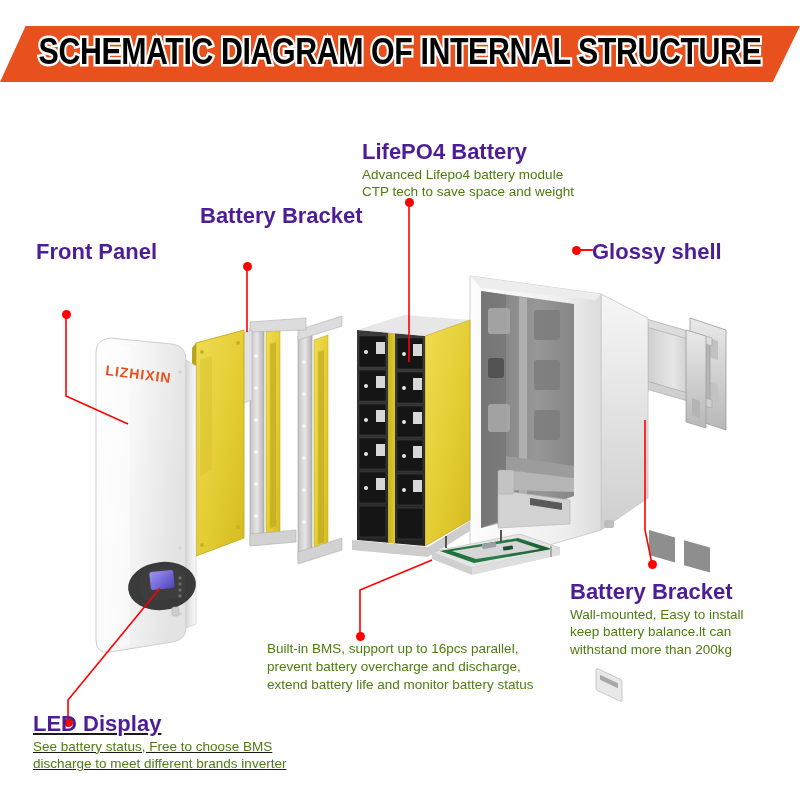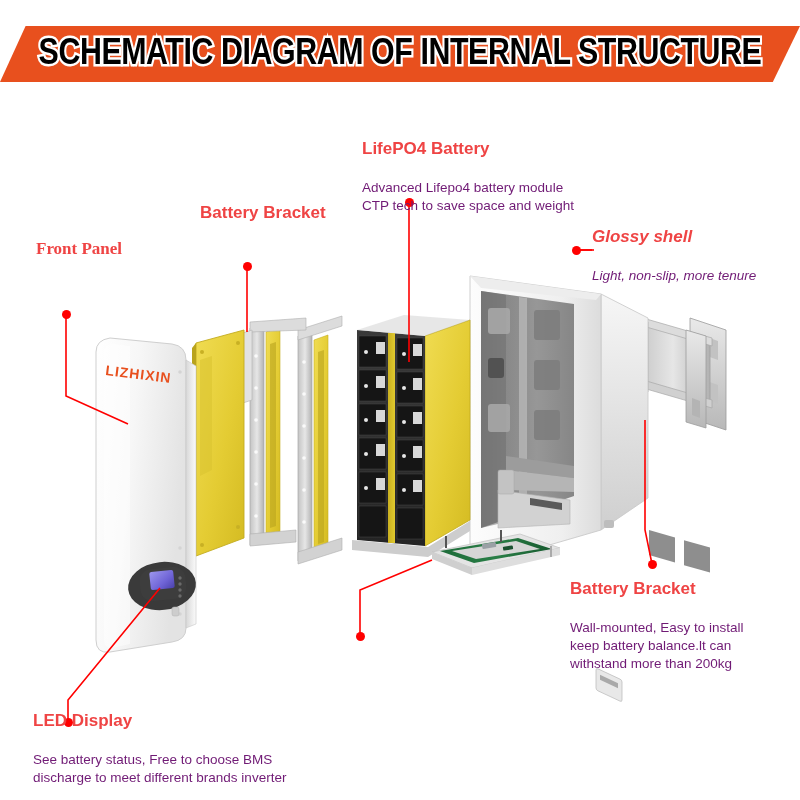--- a/index.html
+++ b/index.html
@@ -50,41 +50,41 @@
     -webkit-text-stroke: 5px #ffffff;
     paint-order: stroke fill;
     text-transform: uppercase;
     padding-bottom: 4px;
     box-sizing: border-box;
   }
 
   
   .callout { position: absolute; }
   .callout-title {
-    font-size: 17px;
+    font-size: 22px;
     font-weight: bold;
-    color: #ef4444;
+    color: #4c1d95;
     line-height: 1.25;
     white-space: nowrap;
   }
   .callout-desc {
     font-size: 13.5px;
-    color: #701a75;
+    color: #4d7c0f;
     line-height: 1.32;
-    margin-top: 20px;
+    margin-top: 0;
     white-space: pre-line;
   }
 
-  #callout-front-panel   { left: 36px;  top: 238px; font-family: Liberation Serif, serif; }
+  #callout-front-panel   { left: 36px;  top: 238px; }
   #callout-battery-bracket-left { left: 200px; top: 202px; }
   #callout-lifepo4       { left: 362px; top: 138px; }
-  #callout-glossy-shell  { left: 592px; top: 226px; font-style: italic; }
+  #callout-glossy-shell  { left: 592px; top: 238px; }
   #callout-battery-bracket-right { left: 570px; top: 578px; }
   #callout-bms           { left: 267px; top: 640px; }
-  #callout-led-display   { left: 33px;  top: 710px; }
+  #callout-led-display   { left: 33px;  top: 710px; text-decoration: underline; }
 
   
   .dot {
     position: absolute;
     width: 9px;
     height: 9px;
     border-radius: 50%;
     background: #FF0000;
   }
 
@@ -420,30 +420,32 @@
 </div>
 
 <div class="callout" id="callout-lifepo4">
   <div class="callout-title">LifePO4 Battery</div>
   <div class="callout-desc">Advanced Lifepo4 battery module
 CTP tech to save space and weight</div>
 </div>
 
 <div class="callout" id="callout-glossy-shell">
   <div class="callout-title">Glossy shell</div>
-  <div class="callout-desc">Light, non-slip, more tenure</div>
 </div>
 
 <div class="callout" id="callout-battery-bracket-right">
   <div class="callout-title">Battery Bracket</div>
   <div class="callout-desc">Wall-mounted, Easy to install
 keep battery balance.lt can
 withstand more than 200kg</div>
 </div>
 
 <div class="callout" id="callout-bms">
+  <div class="callout-desc">Built-in BMS, support up to 16pcs parallel,
+prevent battery overcharge and discharge,
+extend battery life and monitor battery status</div>
 </div>
 
 <div class="callout" id="callout-led-display">
   <div class="callout-title">LED Display</div>
   <div class="callout-desc">See battery status, Free to choose BMS
 discharge to meet different brands inverter</div>
 </div>
 
 </body></html>

